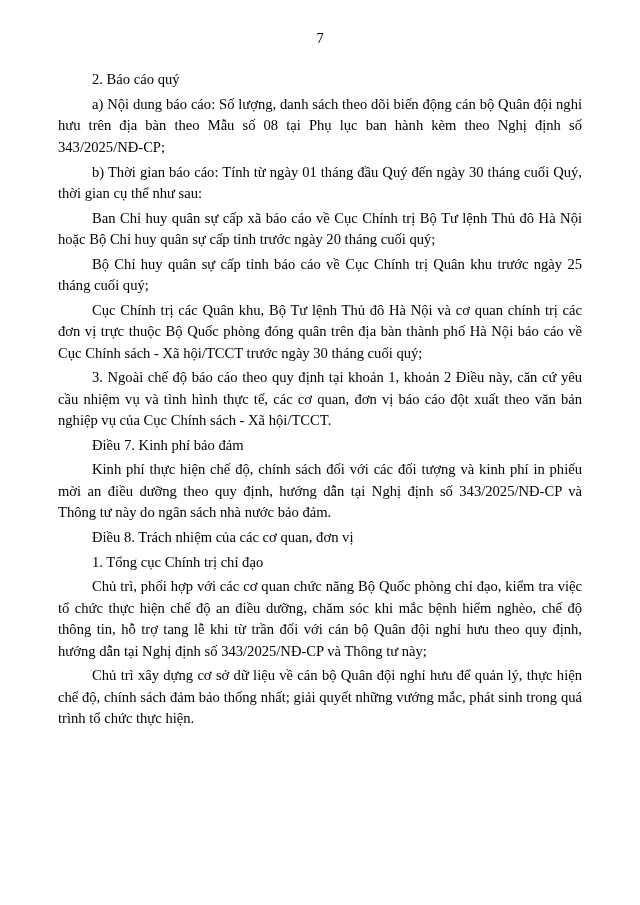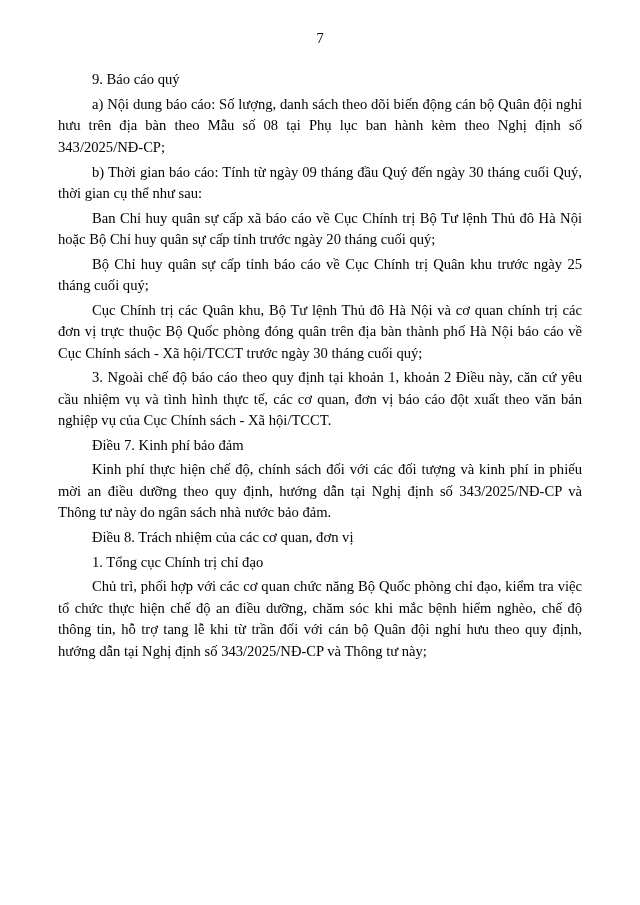--- a/index.html
+++ b/index.html
@@ -41,27 +41,28 @@
   }
 </style>
 </head>
 <body>
 
 <div class="page">
 
   <div class="page-number">7</div>
 
   <div class="doc-body">
-    <p>9. Báo cáo quý</p>
+    <p>2. Báo cáo quý</p>
     <p>a) Nội dung báo cáo: Số lượng, danh sách theo dõi biến động cán bộ Quân đội nghỉ hưu trên địa bàn theo Mẫu số 08 tại Phụ lục ban hành kèm theo Nghị định số 343/2025/NĐ-CP;</p>
-    <p>b) Thời gian báo cáo: Tính từ ngày 09 tháng đầu Quý đến ngày 30 tháng cuối Quý, thời gian cụ thể như sau:</p>
+    <p>b) Thời gian báo cáo: Tính từ ngày 01 tháng đầu Quý đến ngày 30 tháng cuối Quý, thời gian cụ thể như sau:</p>
     <p>Ban Chỉ huy quân sự cấp xã báo cáo về Cục Chính trị Bộ Tư lệnh Thủ đô Hà Nội hoặc Bộ Chỉ huy quân sự cấp tỉnh trước ngày 20 tháng cuối quý;</p>
     <p>Bộ Chỉ huy quân sự cấp tỉnh báo cáo về Cục Chính trị Quân khu trước ngày 25 tháng cuối quý;</p>
     <p>Cục Chính trị các Quân khu, Bộ Tư lệnh Thủ đô Hà Nội và cơ quan chính trị các đơn vị trực thuộc Bộ Quốc phòng đóng quân trên địa bàn thành phố Hà Nội báo cáo về Cục Chính sách - Xã hội/TCCT trước ngày 30 tháng cuối quý;</p>
     <p>3. Ngoài chế độ báo cáo theo quy định tại khoản 1, khoản 2 Điều này, căn cứ yêu cầu nhiệm vụ và tình hình thực tế, các cơ quan, đơn vị báo cáo đột xuất theo văn bản nghiệp vụ của Cục Chính sách - Xã hội/TCCT.</p>
     <p class="heading">Điều 7. Kinh phí bảo đảm</p>
     <p>Kinh phí thực hiện chế độ, chính sách đối với các đối tượng và kinh phí in phiếu mời an điều dưỡng theo quy định, hướng dẫn tại Nghị định số 343/2025/NĐ-CP và Thông tư này do ngân sách nhà nước bảo đảm.</p>
     <p class="heading">Điều 8. Trách nhiệm của các cơ quan, đơn vị</p>
     <p>1. Tổng cục Chính trị chỉ đạo</p>
     <p>Chủ trì, phối hợp với các cơ quan chức năng Bộ Quốc phòng chỉ đạo, kiểm tra việc tổ chức thực hiện chế độ an điều dưỡng, chăm sóc khi mắc bệnh hiểm nghèo, chế độ thông tin, hỗ trợ tang lễ khi từ trần đối với cán bộ Quân đội nghỉ hưu theo quy định, hướng dẫn tại Nghị định số 343/2025/NĐ-CP và Thông tư này;</p>
+    <p>Chủ trì xây dựng cơ sở dữ liệu về cán bộ Quân đội nghỉ hưu để quản lý, thực hiện chế độ, chính sách đảm bảo thống nhất; giải quyết những vướng mắc, phát sinh trong quá trình tổ chức thực hiện.</p>
   </div>
 
 </div>
 
 </body></html>

